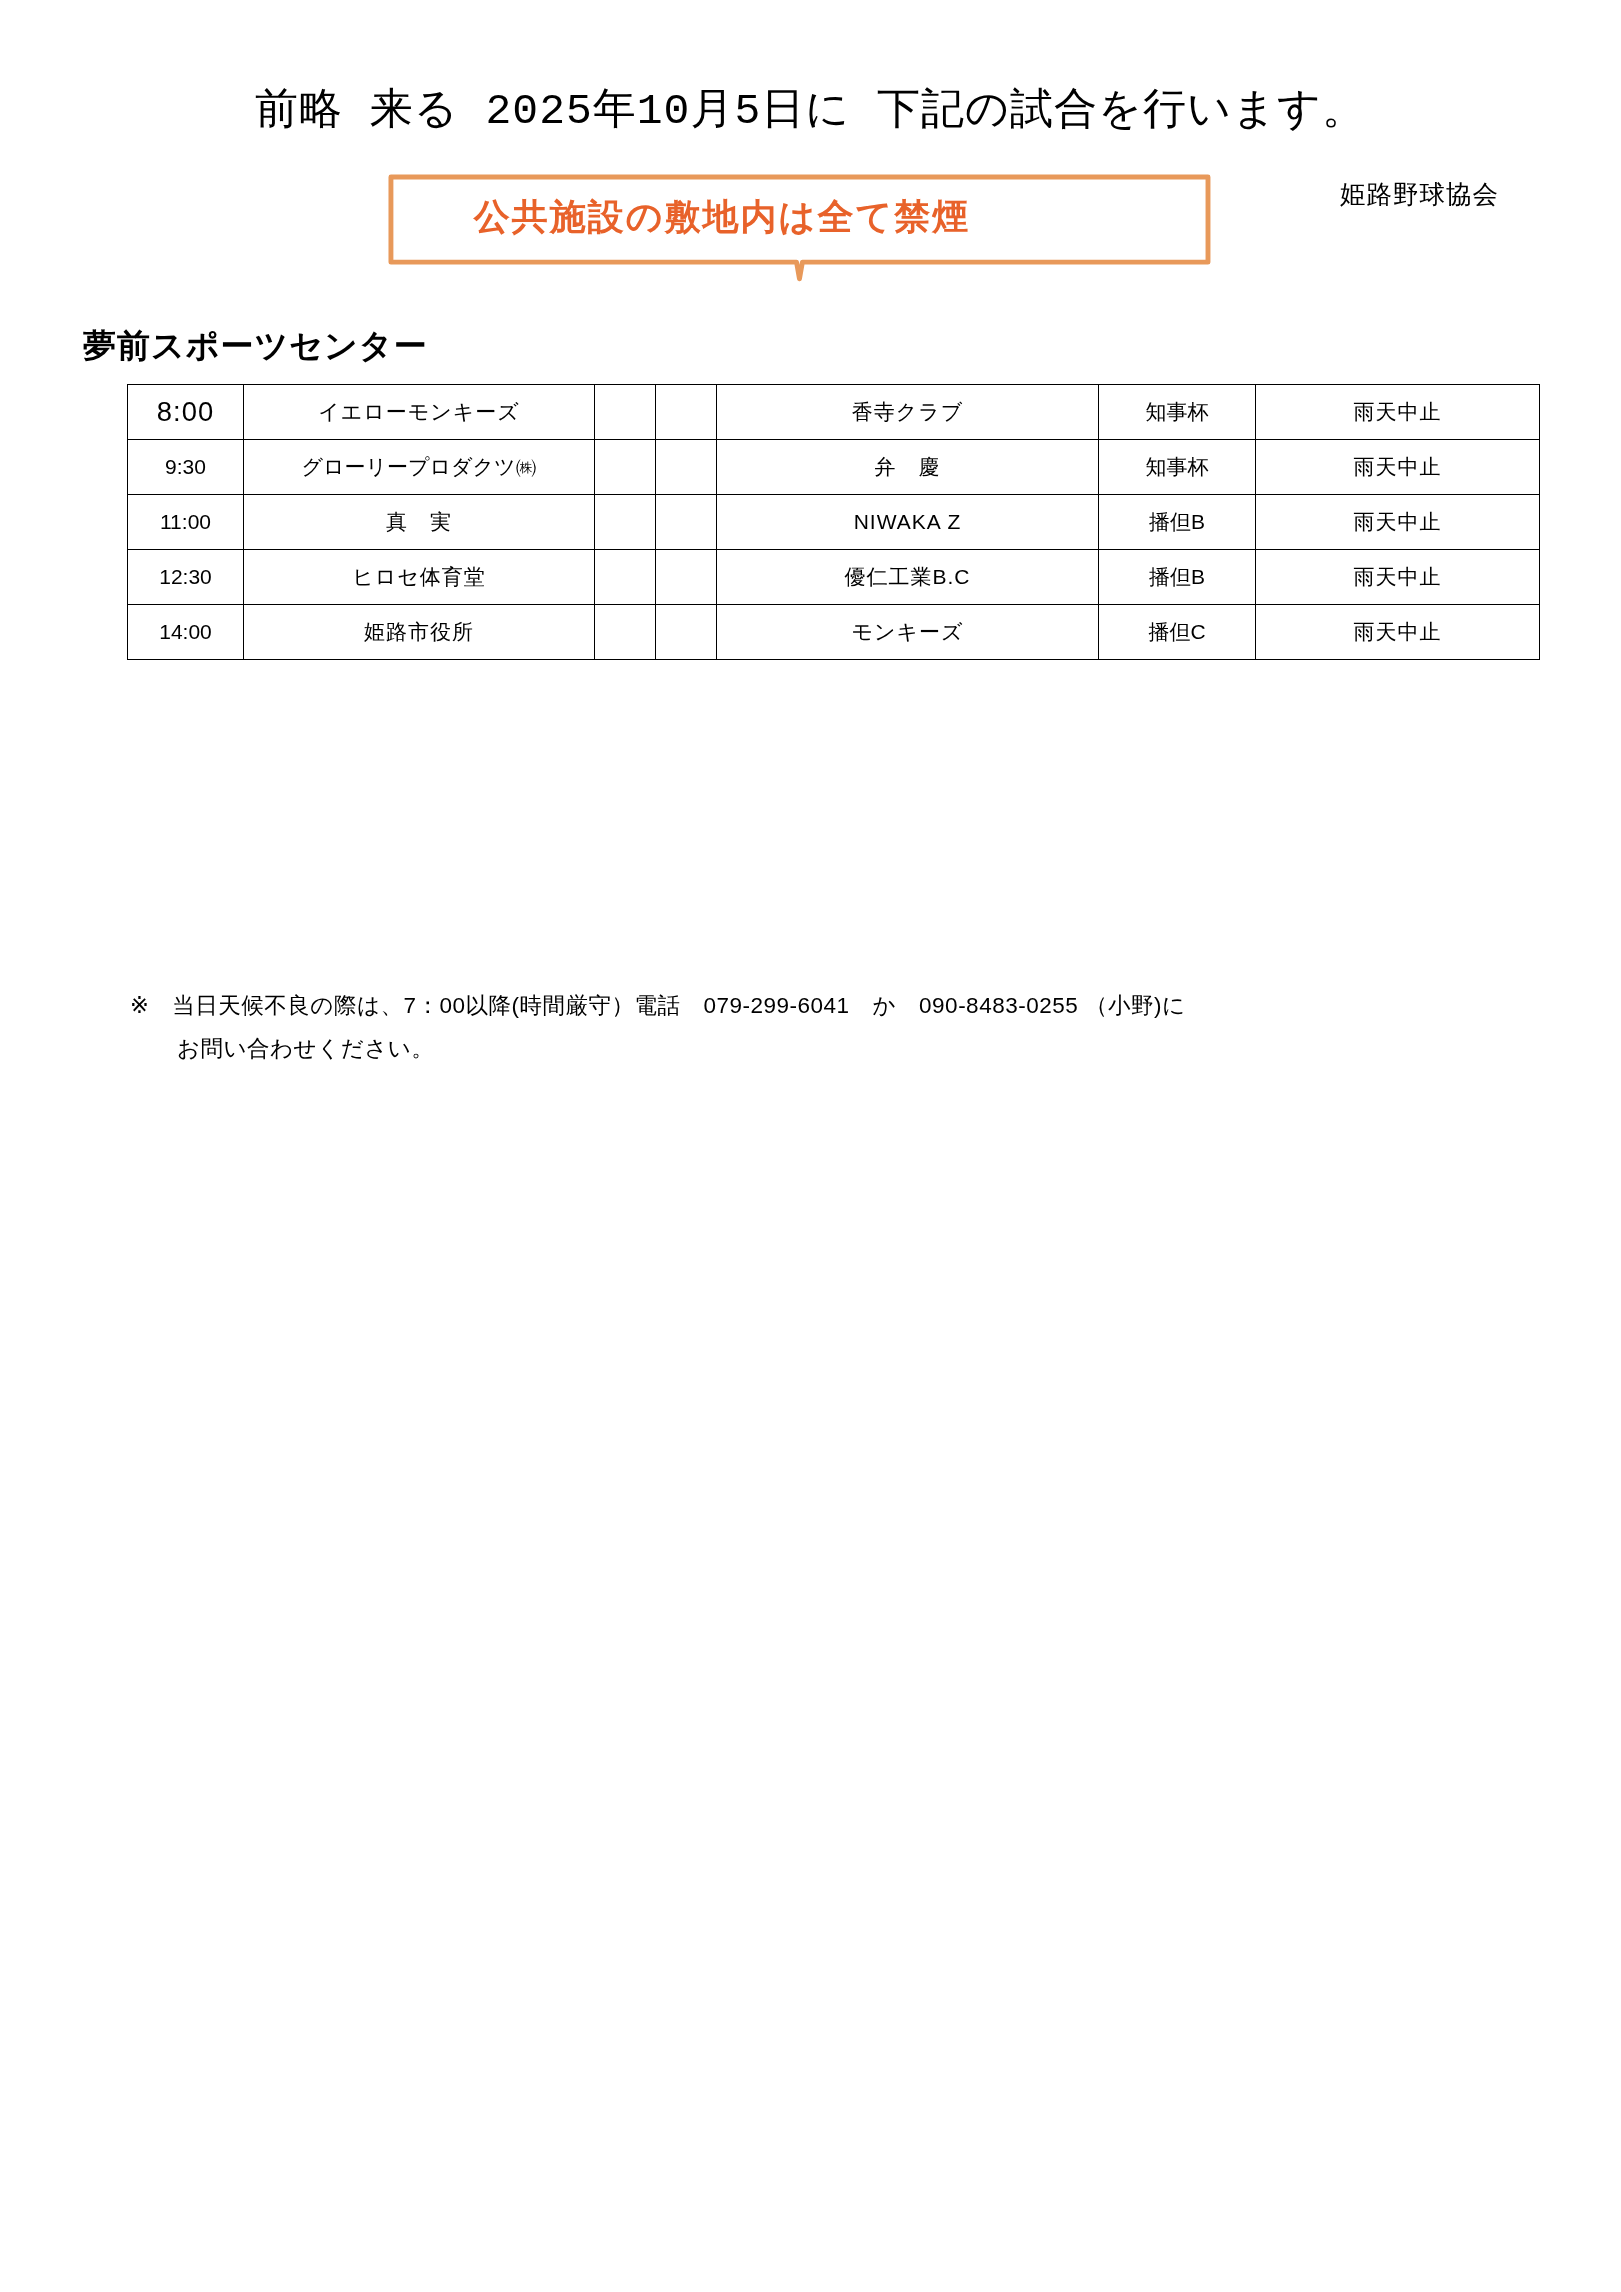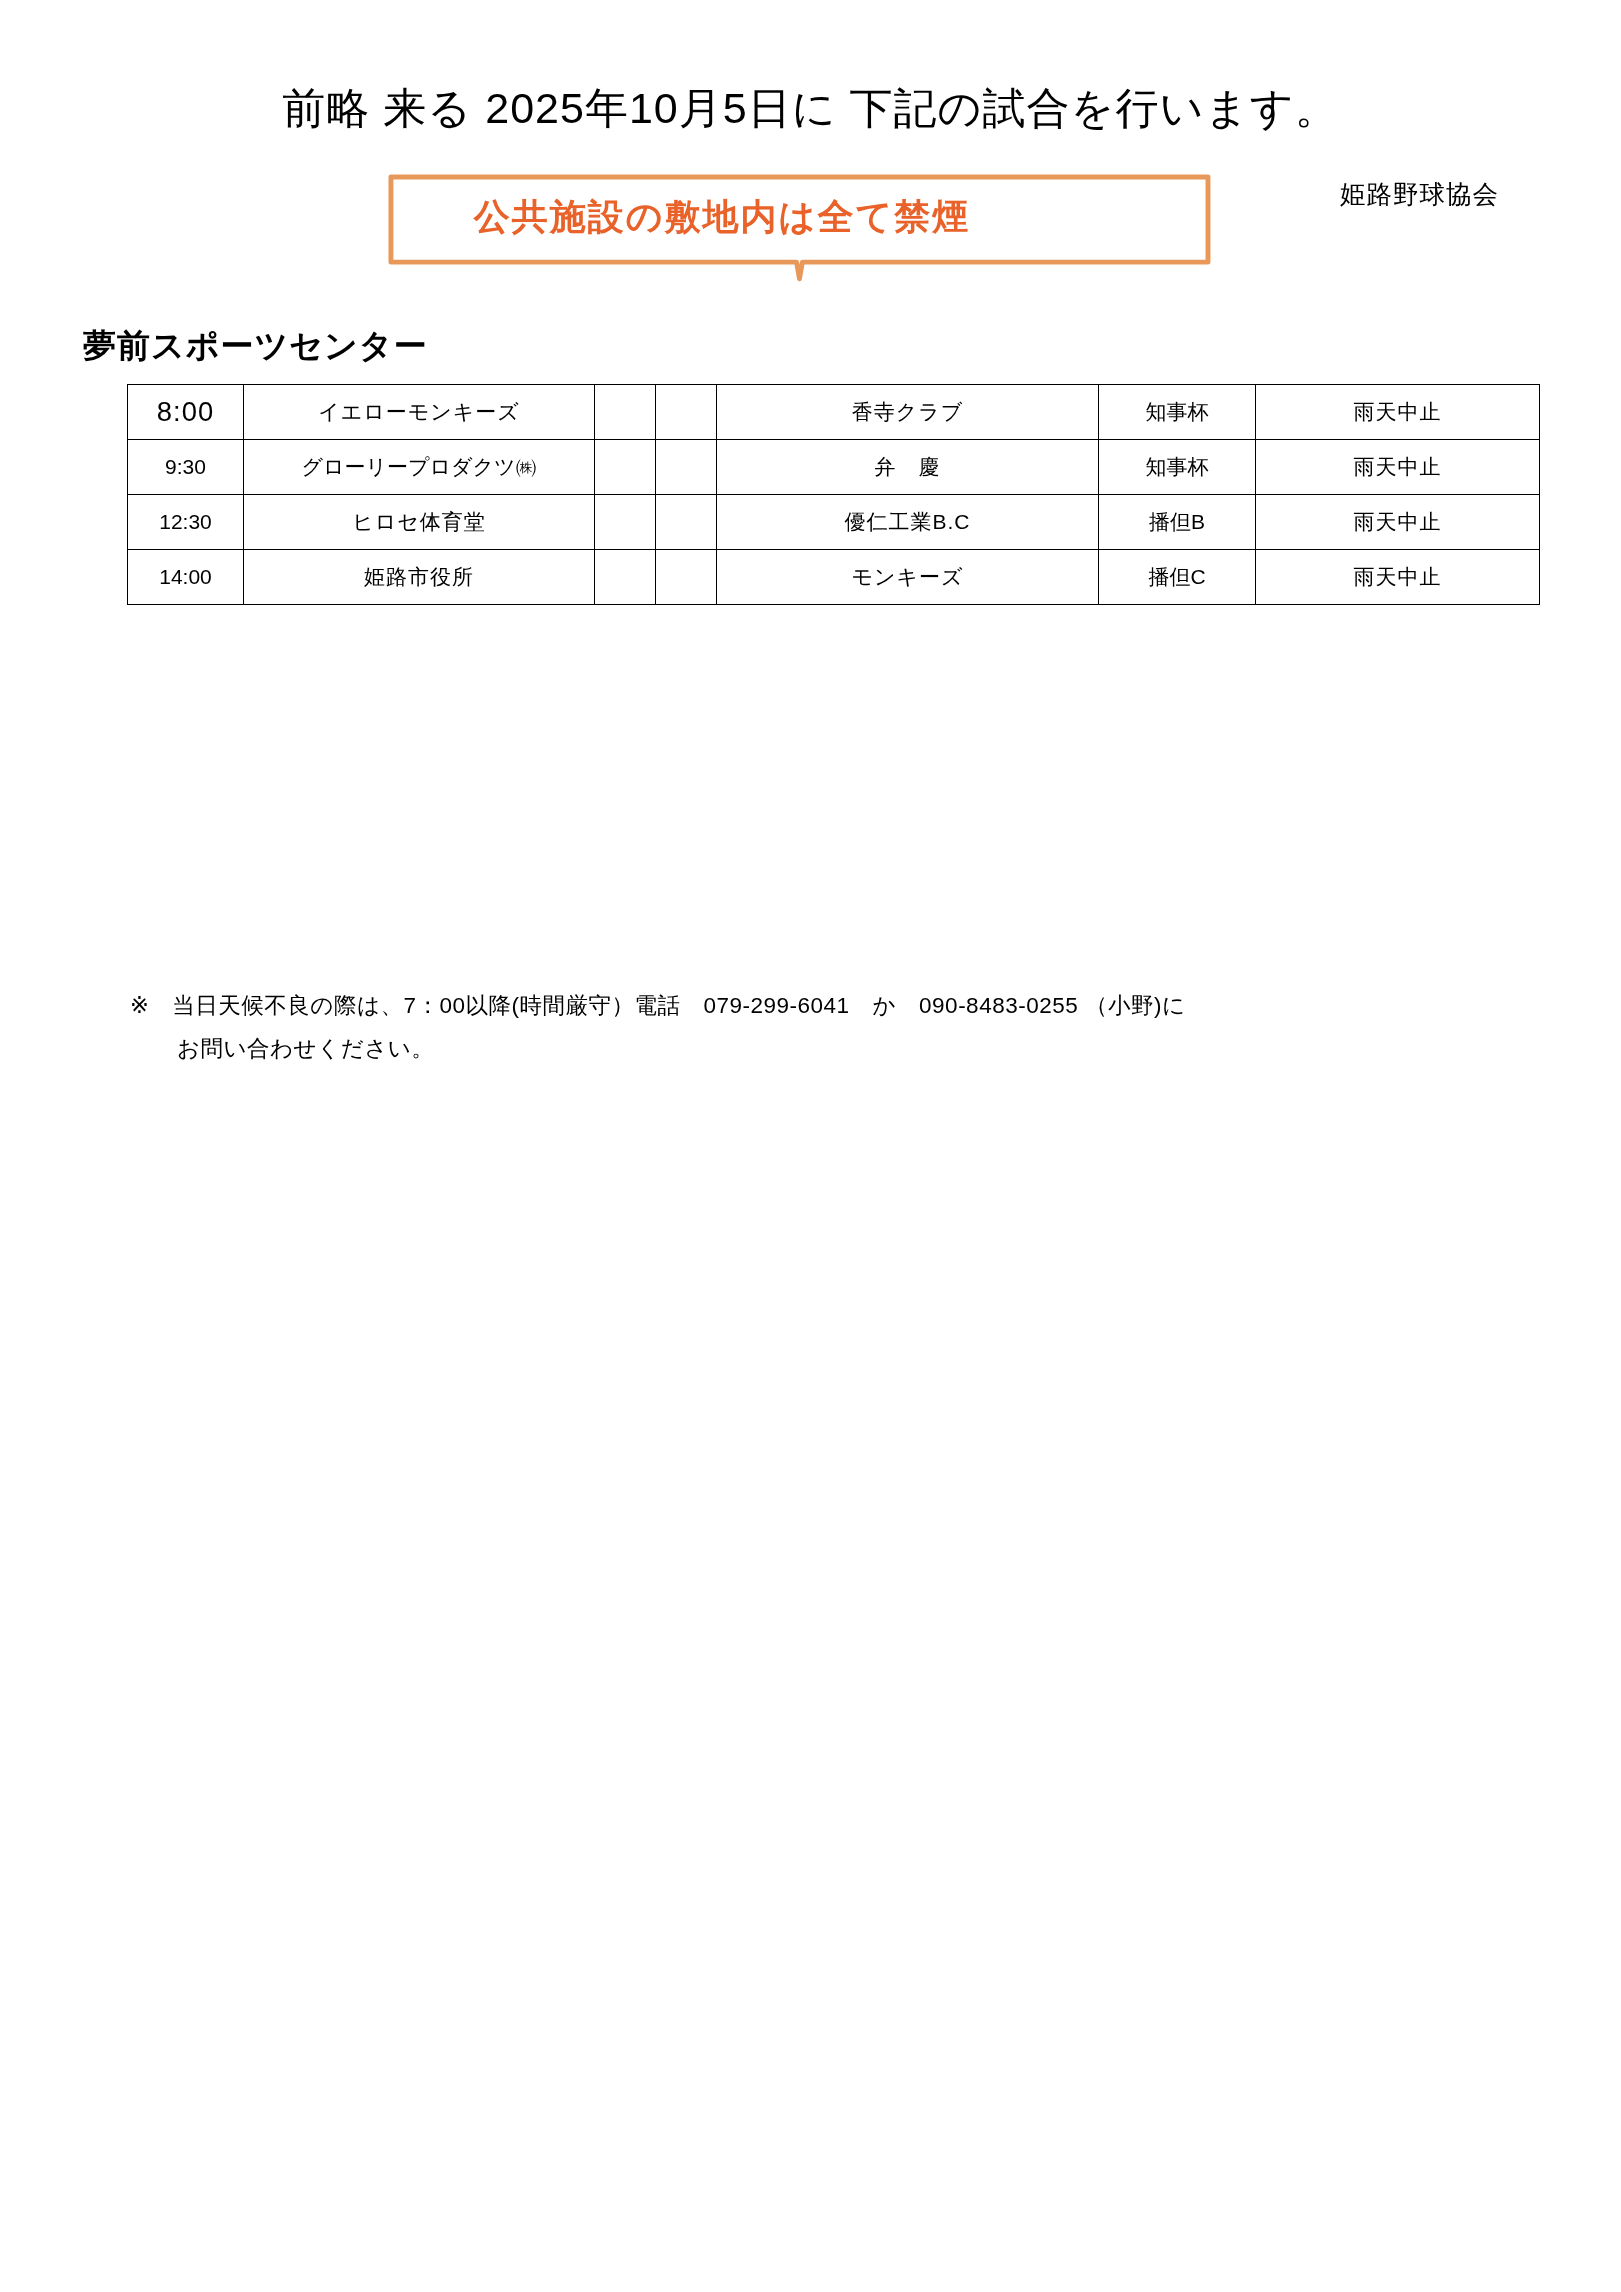--- a/index.html
+++ b/index.html
@@ -26,20 +26,21 @@
   
   .headline {
     position: absolute;
     top: 80px;
     left: 0;
     width: 1621px;
     text-align: center;
     font-size: 43px;
     letter-spacing: 1px;
     white-space: nowrap;
+    font-family: Liberation Mono, monospace;
   }
 
   .org-name {
     position: absolute;
     top: 177px;
     left: 1304px;
     font-size: 25.5px;
     letter-spacing: 1px;
     white-space: nowrap;
     margin-left: 36px;
@@ -176,20 +177,29 @@
       <tr>
         <td class="cell-time">9:30</td>
         <td class="cell-teamA small-text">グローリープロダクツ㈱</td>
         <td></td>
         <td></td>
         <td class="cell-teamB">弁　慶</td>
         <td class="cell-league">知事杯</td>
         <td class="cell-note">雨天中止</td>
       </tr>
       <tr>
+        <td class="cell-time">11:00</td>
+        <td class="cell-teamA">真　実</td>
+        <td></td>
+        <td></td>
+        <td class="cell-teamB">NIWAKA Z</td>
+        <td class="cell-league">播但B</td>
+        <td class="cell-note">雨天中止</td>
+      </tr>
+      <tr>
         <td class="cell-time">12:30</td>
         <td class="cell-teamA">ヒロセ体育堂</td>
         <td></td>
         <td></td>
         <td class="cell-teamB">優仁工業B.C</td>
         <td class="cell-league">播但B</td>
         <td class="cell-note">雨天中止</td>
       </tr>
       <tr>
         <td class="cell-time">14:00</td>

